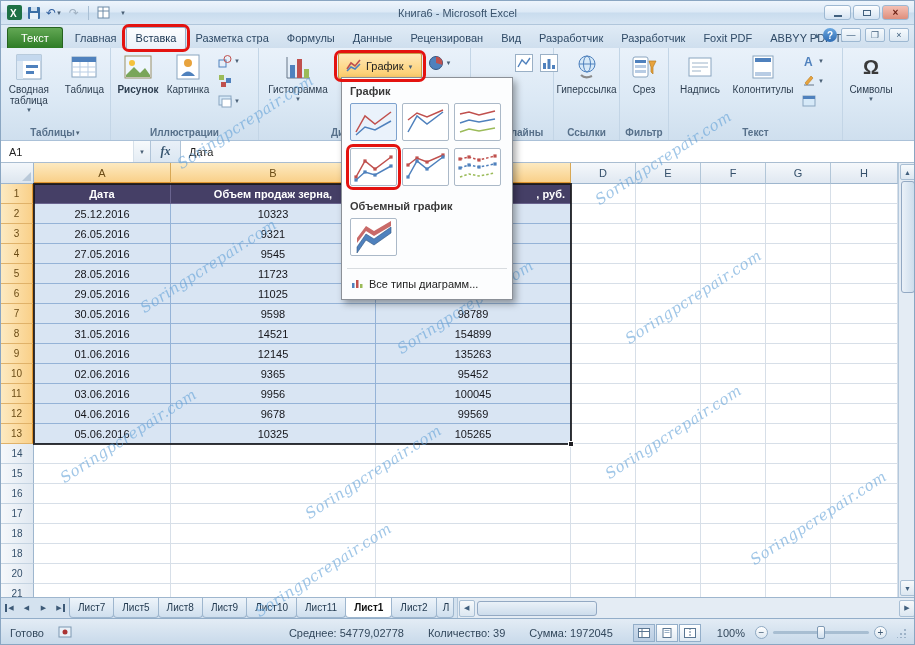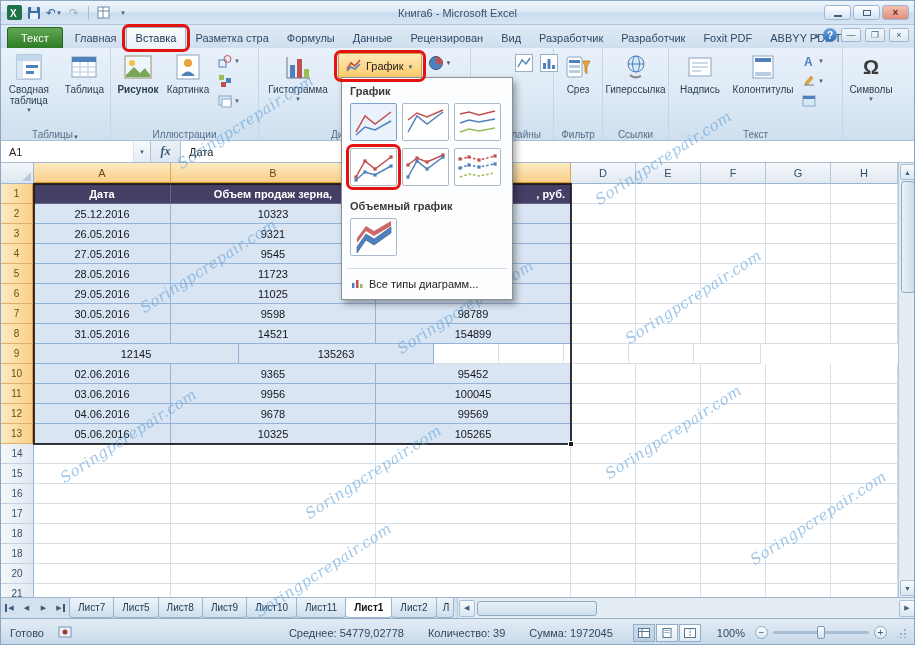--- a/index.html
+++ b/index.html
@@ -34,21 +34,21 @@
   .help-ico{width:14px;height:14px;border-radius:50%;background:linear-gradient(#6aa7e0,#2f6cb3);color:#fff;font-weight:bold;
     display:flex;align-items:center;justify-content:center;font-size:10px;}
   .tiny-wbtn{width:20px;height:14px;border:1px solid #9db8d2;border-radius:2px;background:linear-gradient(#f6fafd,#dbe7f2);
     display:flex;align-items:center;justify-content:center;color:#41607e;font-size:9px;line-height:1;}
 
   
   #ribbon{position:absolute;left:0;top:47px;width:100%;height:93px;
     background:linear-gradient(#e9f1fa,#dcE9f5 55%,#cfdfee);border-bottom:1px solid #abc1d8;display:flex;}
   .rgroup{position:relative;height:100%;border-right:1px solid #c3d5e6;display:flex;flex-direction:column;flex:0 0 auto;}
   .rgroup-body{flex:1;display:flex;align-items:flex-start;padding:2px 3px;}
-  .rgroup-label{height:16px;font-size:10px;color:#57708a;display:flex;align-items:flex-end;justify-content:center;overflow:hidden;white-space:nowrap;}
+  .rgroup-label{height:16px;font-size:10px;color:#57708a;display:flex;align-items:center;justify-content:center;overflow:hidden;white-space:nowrap;font-weight:bold;}
   .bigbtn{display:flex;flex-direction:column;align-items:center;padding:2px 3px;border-radius:3px;
     font-size:10px;color:#2d3e50;text-align:center;line-height:11px;max-width:74px;}
   .bigbtn .ic{height:30px;display:flex;align-items:center;justify-content:center;margin-bottom:2px;}
   .arrow{font-size:6px;color:#4a6076;line-height:6px;margin-top:1px;}
   .smallcol{display:flex;flex-direction:column;gap:3px;padding:2px;}
   .smallbtn{display:flex;align-items:center;gap:2px;height:17px;padding:0 2px;border-radius:2px;}
   .chart-menu-btn{position:relative;display:flex;align-items:center;gap:4px;padding:4px 7px;margin:1px 0 0 2px;
     background:linear-gradient(#ffe9b8,#fccb68);border:1px solid #c89b45;border-radius:2px;font-size:11px;color:#222;}
 
   
@@ -353,56 +353,56 @@
               <rect x="7.5" y="5" width="3" height="10" fill="#4f81bd"></rect>
               <rect x="12" y="11" width="3" height="4" fill="#4f81bd"></rect>
             </svg>
         </span>
       </div>
       <div class="rgroup-label">
           <span>Спарклайны</span>
         </div>
     </div>
 
+    <div class="rgroup" style="width:66px;">
+      <div class="rgroup-body" style="justify-content:center;">
+        <div class="bigbtn">
+          <span class="ic">
+            <svg width="26" height="26">
+                <circle cx="13" cy="10" r="8" fill="#d6e9f8" stroke="#4f81bd"></circle>
+                <ellipse cx="13" cy="10" rx="3.5" ry="8" fill="none" stroke="#4f81bd"></ellipse>
+                <line x1="5" y1="10" x2="21" y2="10" stroke="#4f81bd"></line>
+                <path d="M7 21 q4 4 11 1" stroke="#8a8a8a" fill="none" stroke-width="2.2"></path>
+              </svg>
+          </span>
+          <span>Гиперссылка</span>
+        </div>
+      </div>
+      <div class="rgroup-label">
+          <span>Ссылки</span>
+        </div>
+    </div>
+
     <div class="rgroup" style="width:49px;">
       <div class="rgroup-body" style="justify-content:center;">
         <div class="bigbtn">
           <span class="ic">
             <svg width="26" height="26">
                 <rect x="2" y="3" width="15" height="20" rx="2" fill="#fff" stroke="#8aa5c0"></rect>
                 <rect x="4" y="6" width="11" height="3" fill="#4f81bd"></rect>
                 <rect x="4" y="11" width="11" height="3" fill="#b8cce4"></rect>
                 <rect x="4" y="16" width="11" height="3" fill="#b8cce4"></rect>
                 <path d="M18 7 L25 7 L22 13 L22 20 L20 18 L20 13 Z" fill="#e8a33d" stroke="#b97c20" stroke-width="0.7"></path>
               </svg>
           </span>
           <span>Срез</span>
         </div>
       </div>
       <div class="rgroup-label">
           <span>Фильтр</span>
-        </div>
-    </div>
-
-    <div class="rgroup" style="width:66px;">
-      <div class="rgroup-body" style="justify-content:center;">
-        <div class="bigbtn">
-          <span class="ic">
-            <svg width="26" height="26">
-                <circle cx="13" cy="10" r="8" fill="#d6e9f8" stroke="#4f81bd"></circle>
-                <ellipse cx="13" cy="10" rx="3.5" ry="8" fill="none" stroke="#4f81bd"></ellipse>
-                <line x1="5" y1="10" x2="21" y2="10" stroke="#4f81bd"></line>
-                <path d="M7 21 q4 4 11 1" stroke="#8a8a8a" fill="none" stroke-width="2.2"></path>
-              </svg>
-          </span>
-          <span>Гиперссылка</span>
-        </div>
-      </div>
-      <div class="rgroup-label">
-          <span>Ссылки</span>
         </div>
     </div>
 
     <div class="rgroup" style="width:174px;">
       <div class="rgroup-body">
         <div class="bigbtn" style="width:56px;">
           <span class="ic">
             <svg width="26" height="24">
                 <rect x="2" y="3" width="22" height="18" fill="#fff" stroke="#8aa5c0"></rect>
                 <line x1="5" y1="8" x2="21" y2="8" stroke="#9db4ca"></line>
@@ -570,20 +570,21 @@
           <div class="cell tdata" style="width: 205px;">14521</div>
           <div class="cell tdata" style="width: 195px;">154899</div>
           <div class="cell" style="width: 65px;"></div>
           <div class="cell" style="width: 65px;"></div>
           <div class="cell" style="width: 65px;"></div>
           <div class="cell" style="width: 65px;"></div>
           <div class="cell" style="width: 67px;"></div>
         </div>
         <div class="grow">
           <div class="rowhead sel">9</div>
+          <div class="cell tdata" style="width: 137px;">01.06.2016</div>
           <div class="cell tdata" style="width: 205px;">12145</div>
           <div class="cell tdata" style="width: 195px;">135263</div>
           <div class="cell" style="width: 65px;"></div>
           <div class="cell" style="width: 65px;"></div>
           <div class="cell" style="width: 65px;"></div>
           <div class="cell" style="width: 65px;"></div>
           <div class="cell" style="width: 67px;"></div>
         </div>
         <div class="grow">
           <div class="rowhead sel">10</div>

